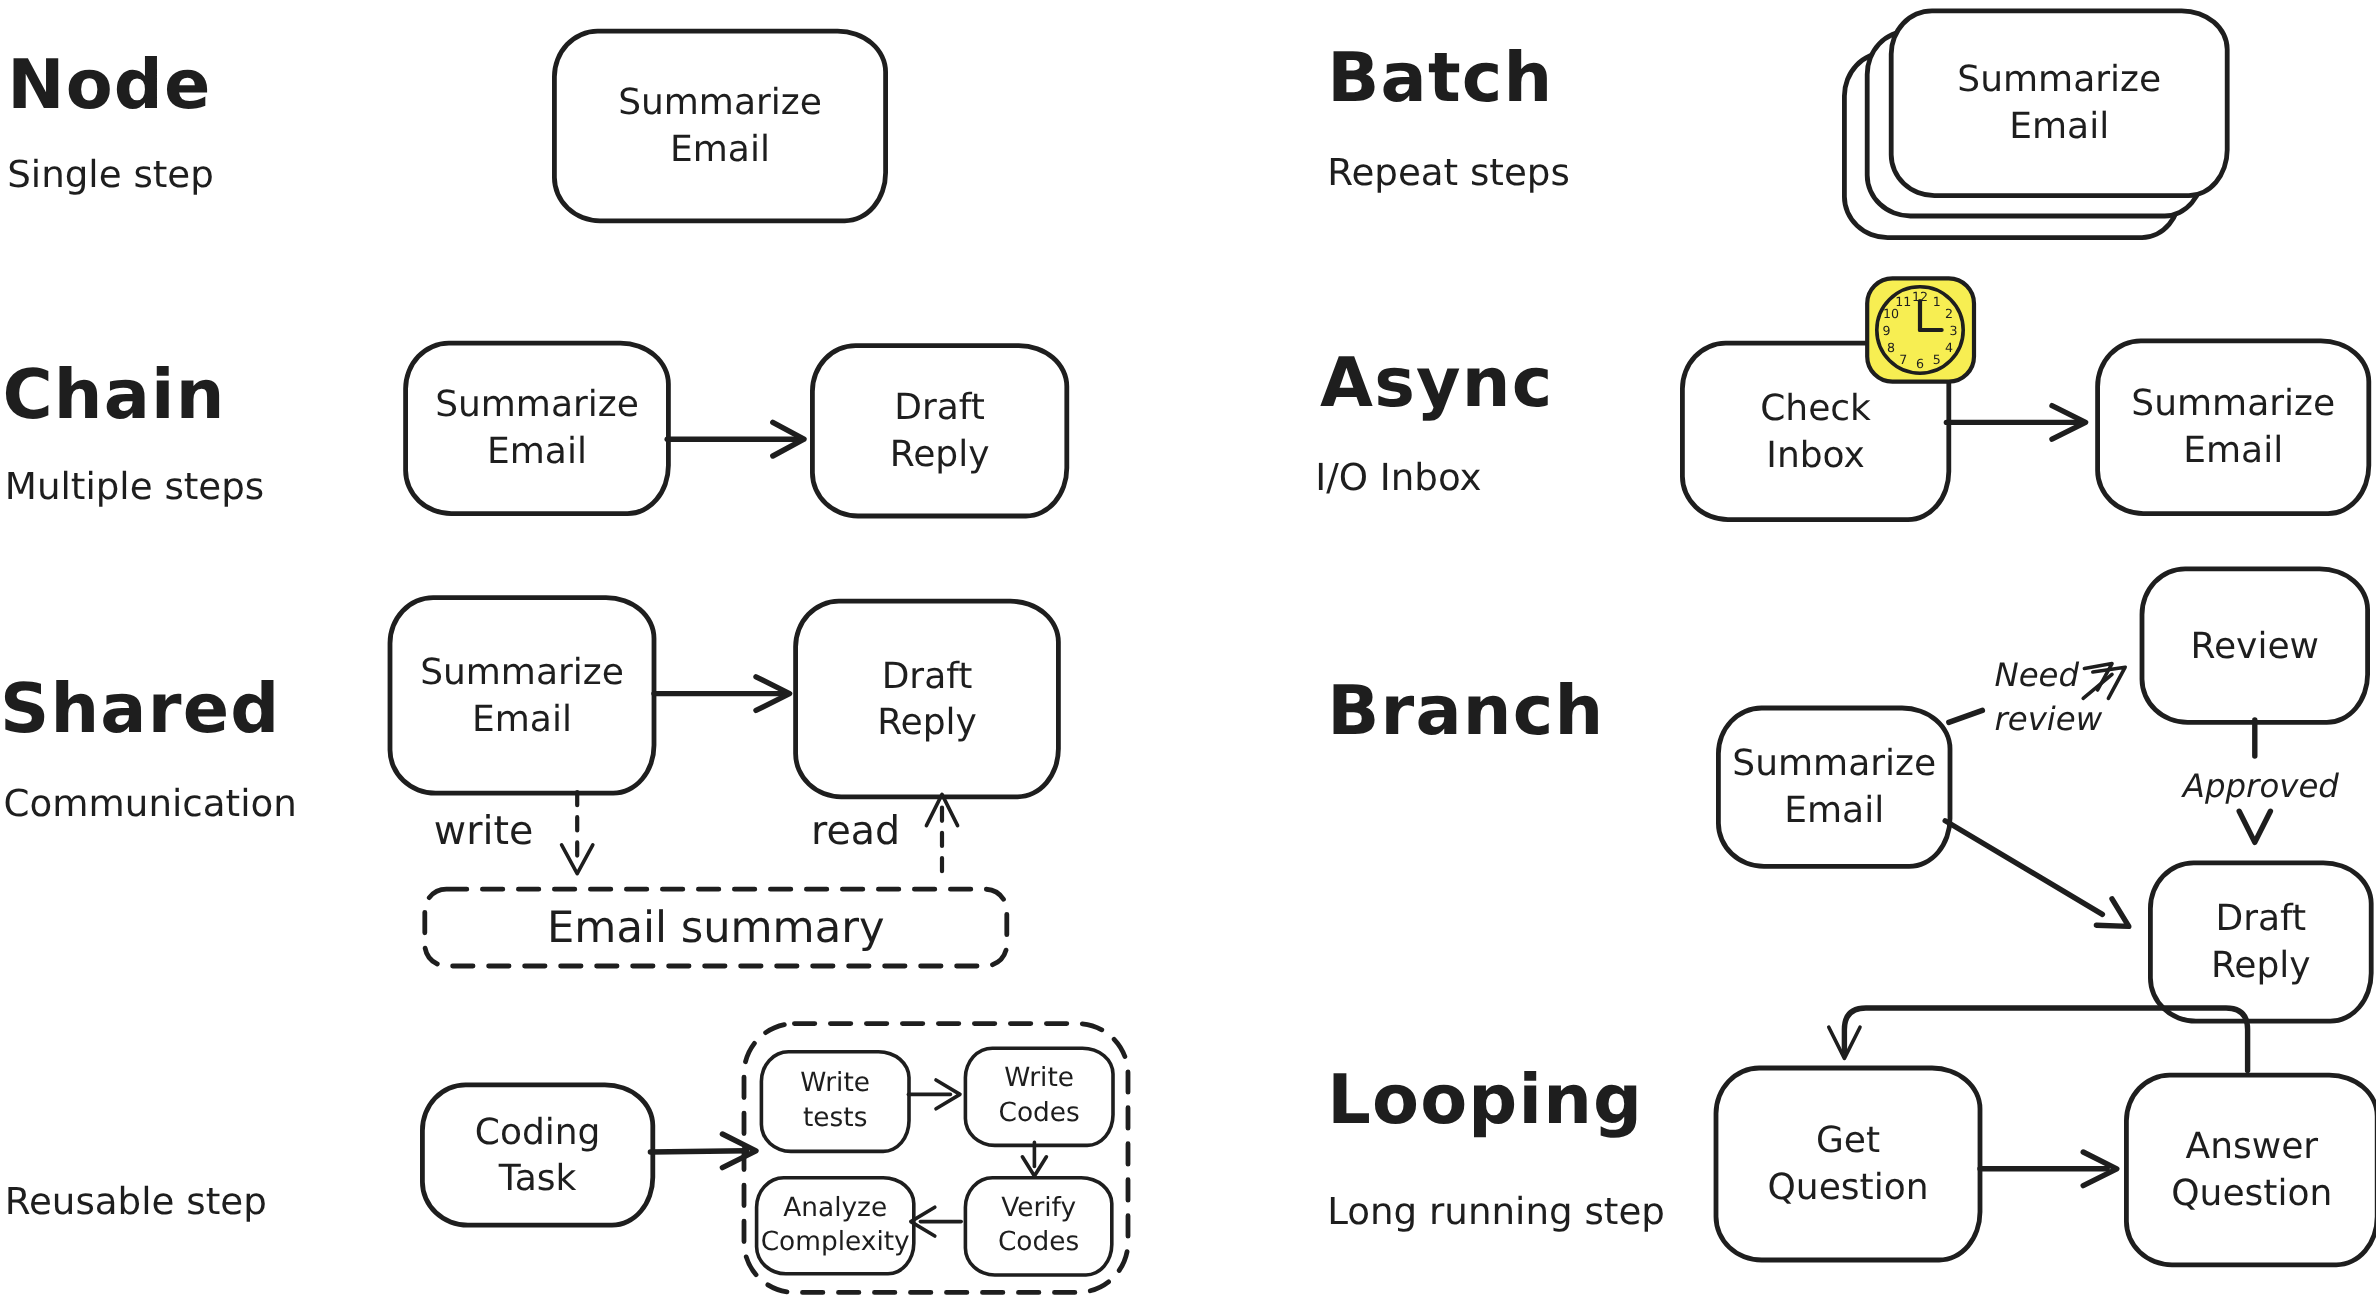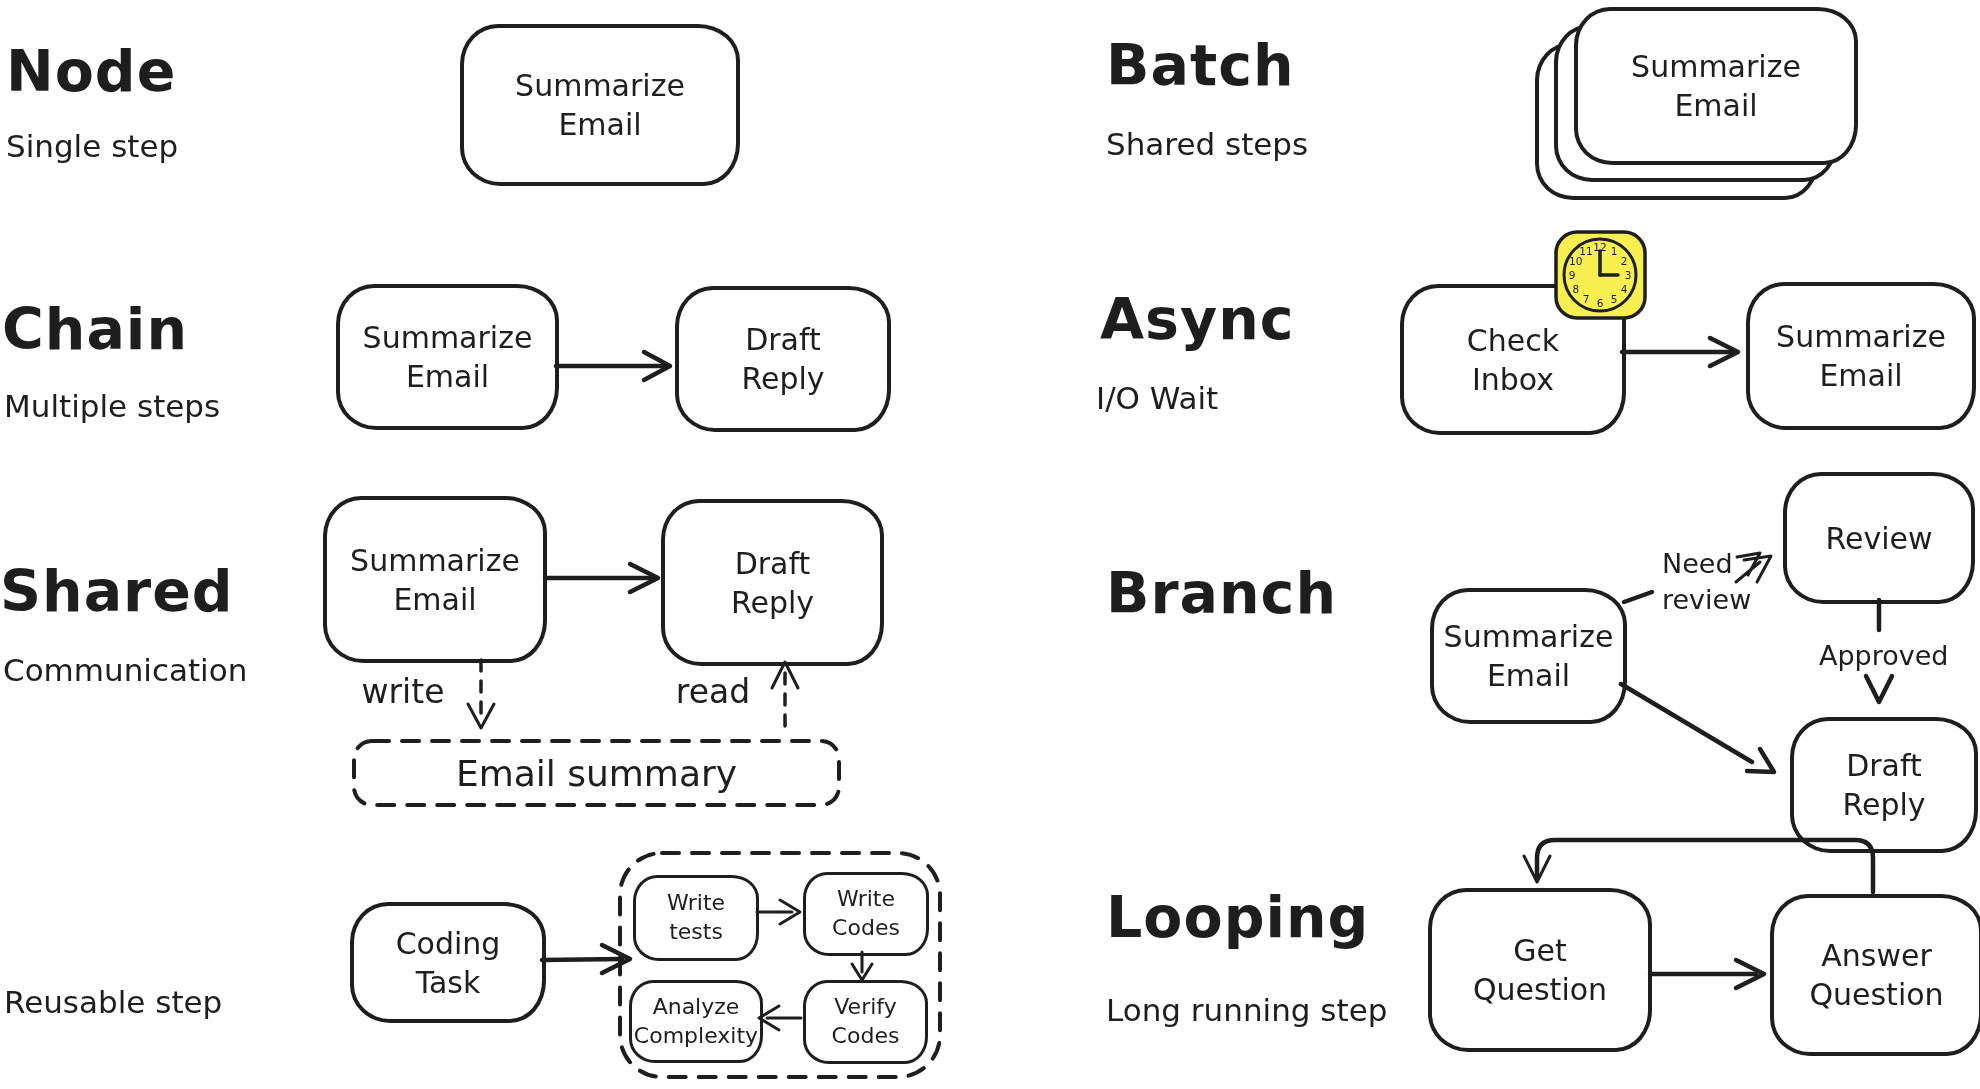--- a/index.html
+++ b/index.html
@@ -19,21 +19,21 @@
   .box.small { border-radius:24px 27px 23px 26px / 26px 23px 27px 24px; border-width:3.5px; }
   .box.small .box-label { font-size:22px; line-height:1.3; }
   .card {
     position:absolute; width:276px; height:150px; background:#fff; border:4px solid var(--ink);
     border-radius:36px 40px 34px 38px / 38px 34px 40px 36px;
     display:flex; align-items:center; justify-content:center; text-align:center;
   }
   .edge-label { position:absolute; z-index:3; white-space:pre-line; }
   .edge-label.big { font-size:33px; text-align:center; }
   .edge-label.mid { font-size:36px; display:flex; align-items:center; justify-content:center; text-align:left; }
-  .edge-label.sm  { font-size:27px; line-height:1.35; }
+  .edge-label.sm  { font-size:27px; line-height:1.35;font-style:italic; }
   .wires { position:absolute; left:0; top:0; z-index:4; pointer-events:none; }
   .w  { fill:none; stroke:var(--ink); stroke-width:4.5; stroke-linecap:round; stroke-linejoin:round; }
   .w.thin { stroke-width:3; }
   .w.dash { stroke-width:3.5; stroke-dasharray:11 10; }
   .w.boxdash { stroke-width:4; stroke-dasharray:17 13; }
   .clock { position:absolute; z-index:6; }
   .clock-num { font-family:"DejaVu Sans","Liberation Sans",sans-serif; font-size:10.5px; fill:var(--ink); text-anchor:middle; }
 </style>
 </head>
 <body>
@@ -139,30 +139,30 @@
   <div class="box small" style="left:629px;top:980px;width:128px;height:77px">
     <span class="box-label">Analyze
 Complexity</span>
   </div>
   <div class="box small" style="left:803px;top:980px;width:119px;height:78px">
     <span class="box-label">Verify
 Codes</span>
   </div>
 
   <div class="title" style="left:1106px;top:16px">Batch</div>
-  <div class="subtitle" style="left:1106px;top:126px">Shared steps</div>
+  <div class="subtitle" style="left:1106px;top:126px">Repeat steps</div>
   <div class="card" style="left:1535px;top:42px;z-index:1"></div>
   <div class="card" style="left:1554px;top:24px;z-index:2"></div>
   <div class="card" style="left:1574px;top:7px;z-index:3">
     <span class="box-label">Summarize
 Email</span>
   </div>
 
   <div class="title" style="left:1100px;top:270px">Async</div>
-  <div class="subtitle" style="left:1096px;top:380px">I/O Wait</div>
+  <div class="subtitle" style="left:1096px;top:380px">I/O Inbox</div>
   <div class="box" style="left:1400px;top:284px;width:218px;height:143px">
     <span class="box-label">Check
 Inbox</span>
   </div>
   <div class="box" style="left:1746px;top:282px;width:222px;height:140px">
     <span class="box-label">Summarize
 Email</span>
   </div>
   <div class="clock" style="left:1553px;top:229px;width:95px;height:92px">
     <svg width="95" height="92" viewBox="0 0 95 92">

